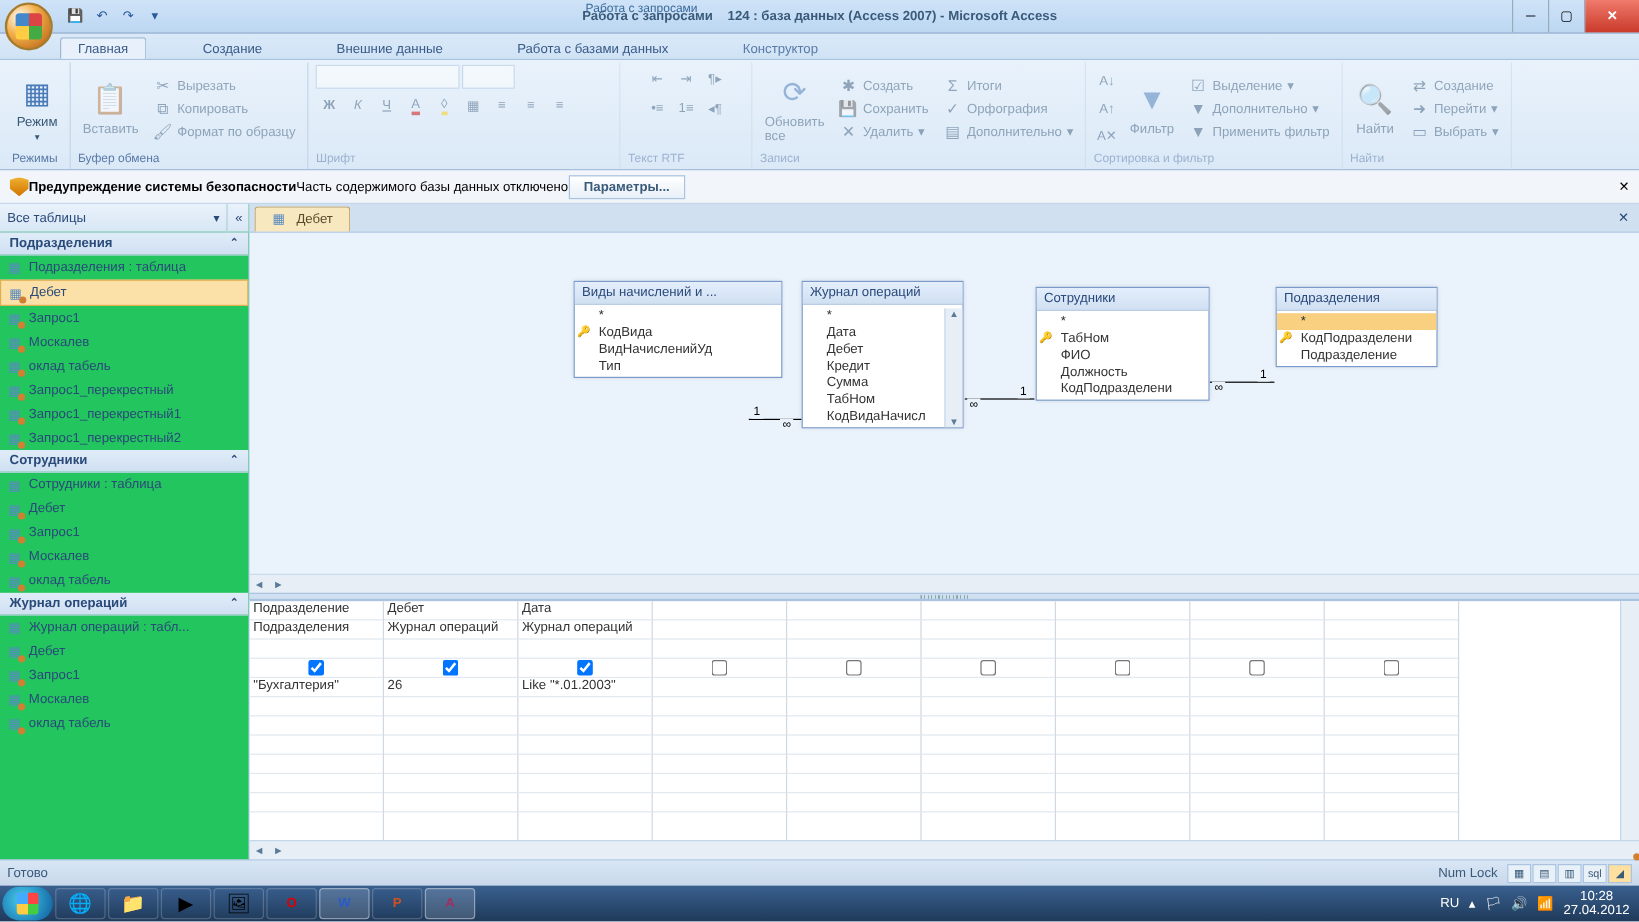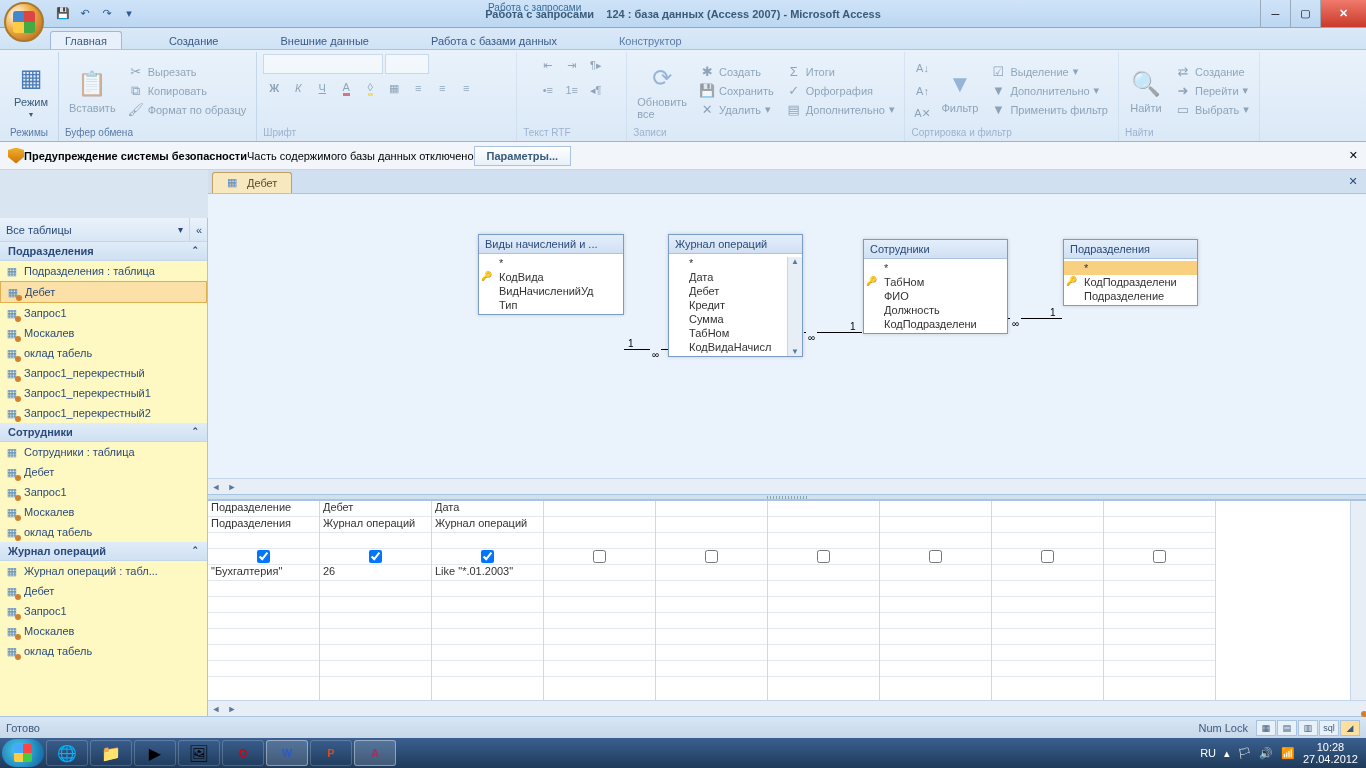--- a/index.html
+++ b/index.html
@@ -40,21 +40,21 @@
 .tb{width:22px;height:22px;border:1px solid transparent;display:flex;align-items:center;justify-content:center;color:#3a5a7a;}
 .disabled{opacity:.5;}
 
 
 .security-bar{ height:28px; background:#f2f6fb; border-bottom:1px solid #c3d6ea; display:flex; align-items:center; padding:0 8px; }
 .shield{width:16px;height:16px; background:linear-gradient(#f0b030,#d07000); clip-path:polygon(50% 0,100% 15%,100% 60%,50% 100%,0 60%,0 15%);}
 .sec-btn{ border:1px solid #a9c3e0; background:linear-gradient(#fff,#e8f0f8); padding:3px 12px; color:#3a5a7a;font-weight:bold;}
 
 
 .workspace{ display:flex; height: calc(100% - 28px - 22px - 92px - 28px - 22px - 30px); }
-.nav-pane{ width:208px; background:#fef9c3; border-right:1px solid #a9c3e0; display:flex;flex-direction:column;margin-top:48px; }
+.nav-pane{ width:208px; background:#22c55e; border-right:1px solid #a9c3e0; display:flex;flex-direction:column; }
 .nav-header{ height:24px; background:linear-gradient(#eaf2fb,#d8e6f5); border-bottom:1px solid #c3d6ea; display:flex;align-items:center;padding:0 6px; color:#2a4a7a; justify-content:space-between;}
 .nav-header .chev{font-size:10px;}
 .nav-collapse{width:18px;text-align:center;border-left:1px solid #c3d6ea;}
 .nav-group-h{ background:linear-gradient(#e0ecf8,#d0e0f2); padding:3px 8px; color:#2a4a7a; border-bottom:1px solid #c3d6ea; display:flex;justify-content:space-between; font-weight:bold;}
 .nav-item{ padding:4px 6px 4px 24px; color:#2a4a7a; display:flex;align-items:center;gap:6px; position:relative; cursor:pointer;}
 .nav-item.selected{background:#fbe0a8; border:1px solid #e0b050;}
 .nav-item .nic{position:absolute;left:4px;width:16px;height:16px;display:flex;align-items:center;justify-content:center;}
 .nic.table::before{content:'▦';color:#5a8ac0;}
 .nic.query::before{content:'▦';color:#5a8ac0;}
 .nic.query::after{content:'';position:absolute;width:6px;height:6px;border-radius:50%;background:#d08030;bottom:-1px;right:-1px;}
@@ -422,21 +422,21 @@
 
       <div class="rel-line" style="left:416px;top:155px;width:46px;"></div>
       <div class="rel-lbl" style="left:418px;top:144px;">1</div>
       <div class="rel-lbl" style="left:442px;top:155px;">∞</div>
       <div class="rel-line" style="left:596px;top:138px;width:58px;"></div>
       <div class="rel-lbl" style="left:598px;top:138px;">∞</div>
       <div class="rel-lbl" style="left:640px;top:127px;">1</div>
       <div class="rel-line" style="left:800px;top:124px;width:54px;"></div>
       <div class="rel-lbl" style="left:802px;top:124px;">∞</div>
       <div class="rel-lbl" style="left:840px;top:113px;">1</div>
-    <div class="tbox" style="left: 270px; top: 40px; width: 146px;">
+    <div class="tbox" style="left: 270px; top: 40px; width: 174px;">
           <div class="tbox-title">Виды начислений и ...</div>
           <div class="tbox-body">
             <div class="tfield star">*</div>
             <div class="tfield key">КодВида</div>
             <div class="tfield">ВидНачисленийУд</div>
             <div class="tfield">Тип</div>
           </div>
         </div>
         <div class="tbox" style="left: 460px; top: 40px; width: 135px;">
           <div class="tbox-title">Журнал операций</div>

